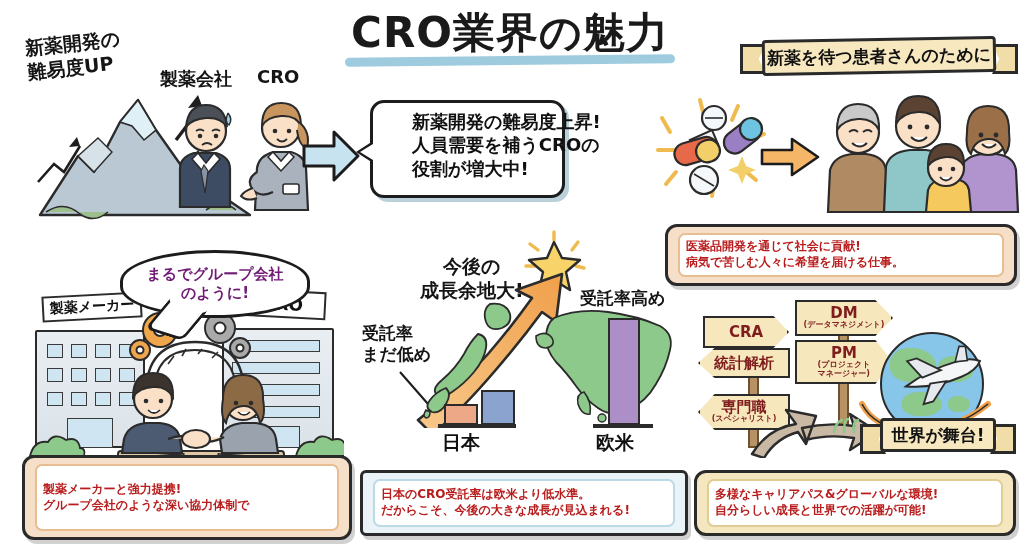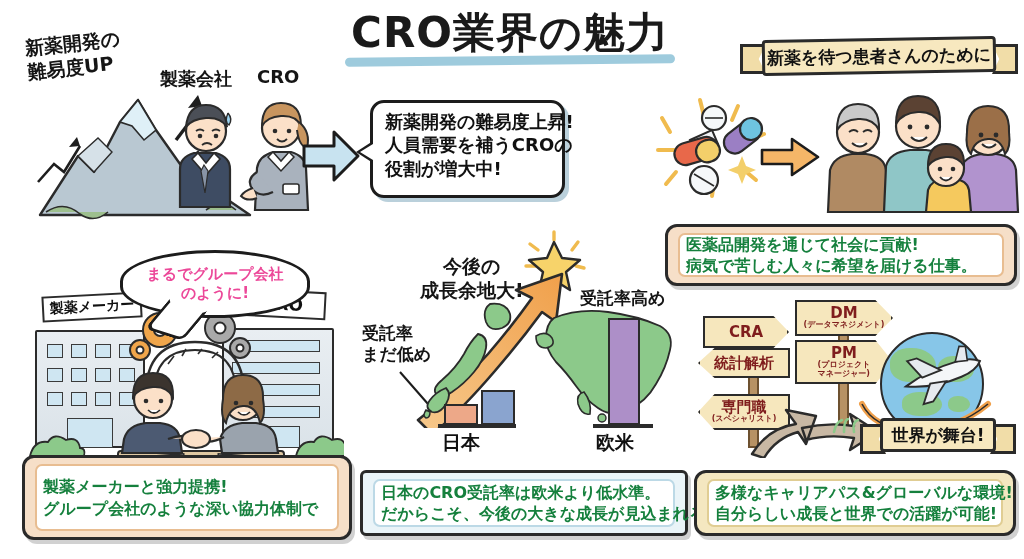--- a/index.html
+++ b/index.html
@@ -29,54 +29,54 @@
     border:3px solid #000;border-radius:12px;background:#fff;
     box-shadow:3px 4px 0 rgba(0,0,0,.18);
     padding:6px 10px;box-sizing:border-box;
   }
   .capbox .inner{
     border-radius:7px;height:100%;box-sizing:border-box;
     display:flex;flex-direction:column;justify-content:center;
     padding:2px 6px;
   }
   .capbox .line{
-    font-size:16px;font-weight:700;color:#15803d;line-height:1.32;white-space:nowrap;
+    font-size:12px;font-weight:700;color:#b91c1c;line-height:1.32;white-space:nowrap;
   }
   .capbox.blue{border-color:#2a2a2a;background:#eaf4f8;border-radius:6px;}
   .capbox.blue .inner{background:#fff;border:2px solid #bcd9e6;}
   .capbox.orange{border-color:#2a2a2a;background:#f6dfc8;}
   .capbox.orange .inner{background:#fff;border:2px solid #e8bd91;}
   .capbox.yellow{border-color:#2a2a2a;background:#f4e7c0;}
   .capbox.yellow .inner{background:#fff;border:2px solid #e0cd93;}
 
   
   .bubble{
     border:3px solid #1c1c1c;border-radius:14px;background:#fff;
     box-shadow:4px 4px 0 rgba(130,170,190,.55);
     padding:7px 12px;box-sizing:border-box;
   }
-  .bubble .line{font-size:18px;font-weight:700;color:#111;line-height:1.3;white-space:nowrap;}
+  .bubble .line{font-size:18px;font-weight:700;color:#111;line-height:1.3;white-space:nowrap;margin-left:27px;}
   .bubble .tail{
     position:absolute;left:-17px;top:38px;width:0;height:0;
     border-top:11px solid transparent;border-bottom:11px solid transparent;
     border-right:17px solid #1c1c1c;
   }
   .bubble .tail::after{
     content:"";position:absolute;left:4px;top:-8px;width:0;height:0;
     border-top:8px solid transparent;border-bottom:8px solid transparent;
     border-right:13px solid #fff;
   }
 
   
   .ovalbubble{
     border:3px solid #1c1c1c;border-radius:50%/46%;background:#fff;
     display:flex;flex-direction:column;align-items:center;justify-content:center;
     box-sizing:border-box;
   }
-  .ovalbubble .line{font-size:15px;font-weight:700;color:#ec4899;line-height:1.3;white-space:nowrap;}
+  .ovalbubble .line{font-size:15px;font-weight:700;color:#701a75;line-height:1.3;white-space:nowrap;}
   .ovaltail{
     position:absolute;left:36px;top:52px;width:34px;height:30px;
     background:#fff;border:3px solid #1c1c1c;border-top-color:#fff;
     transform:rotate(18deg) skewX(-22deg);border-radius:0 0 8px 8px;
   }
 
   
   .ribbon{
     background:#f7e8bf;border:3px solid #2a2a2a;
     display:flex;align-items:center;justify-content:center;

